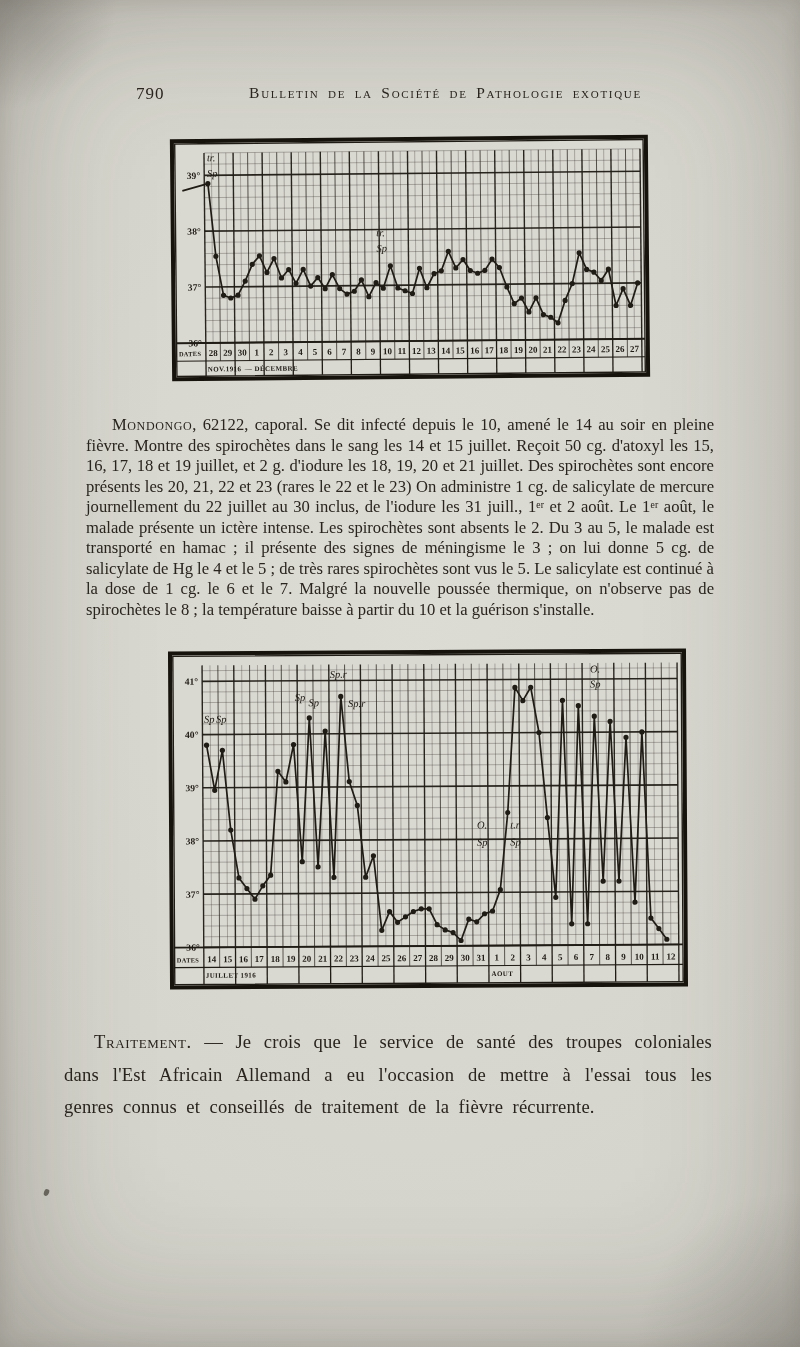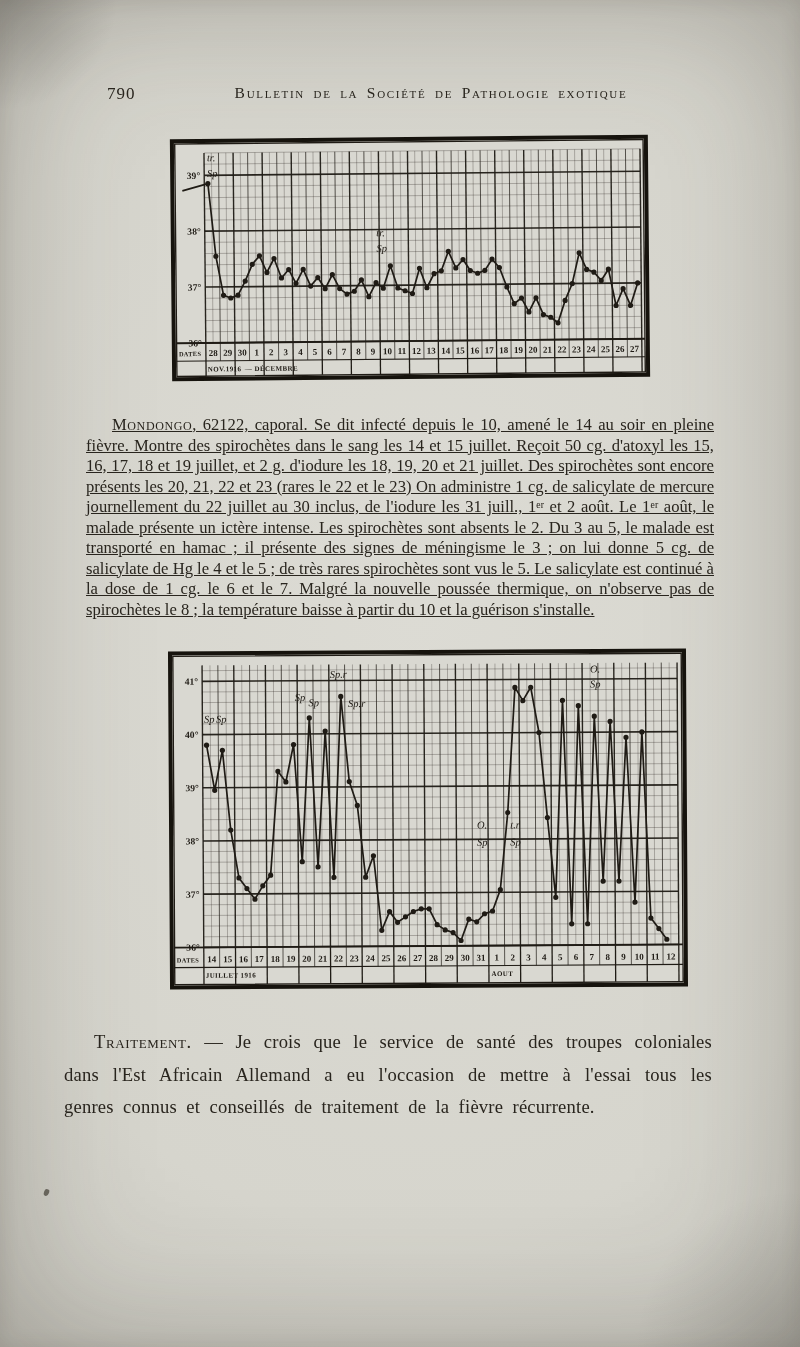--- a/index.html
+++ b/index.html
@@ -6,31 +6,31 @@
   body{
     width:800px;height:1347px;position:relative;overflow:hidden;
     font-family:"Liberation Serif",serif;color:#29251e;
     background:
       radial-gradient(circle at 1% 0%, rgba(20,18,14,.22), rgba(20,18,14,0) 7%),
       radial-gradient(circle at 99% 100%, rgba(20,18,14,.14), rgba(20,18,14,0) 10%),
       radial-gradient(ellipse 115% 85% at 52% 45%, #dcdbd4 0%, #d6d5cd 55%, #cac9c1 80%, #b4b3ab 100%);
   }
   .vignette{position:absolute;inset:0;pointer-events:none;
     box-shadow:inset 0 0 150px rgba(55,50,40,.30), inset 0 0 20px rgba(55,50,40,.12);}
-  .pagehead{padding-top:84px;position:relative;}
+  .pagehead{padding-top:84px;position:relative;margin-left:29px;}
   .pagenum{position:absolute;left:107px;top:84px;font-size:17px;letter-spacing:1px;}
   .journal{display:block;text-align:center;padding-left:62px;font-size:15.5px;
     font-variant:small-caps;letter-spacing:1.7px;word-spacing:3px;}
   figure{margin:0;padding:0;}
   .chartbox{border:4px solid #16130d;background:#d9d8d1;}
   #chart1-fig{width:470px;margin:35px 0 0 171px;transform:rotate(-0.55deg);}
   #chart2-fig{width:510px;margin:30px 0 0 169px;transform:rotate(-0.35deg);}
   svg{display:block;}
   p.case{margin:36px 86px 0 86px;font-size:16.6px;line-height:20.5px;
-    text-align:justify;text-indent:26px;text-decoration:underline;}
+    text-align:justify;text-indent:26px;}
   p.treat{margin:38px 58px 0 64px;width:648px;font-size:18.6px;line-height:32.5px;
     text-align:justify;text-indent:30px;word-spacing:4.5px;letter-spacing:.2px;}
   .sc{font-variant:small-caps;letter-spacing:.6px;}
   .speck{position:absolute;left:44px;top:1189px;width:5px;height:7px;background:#4a453c;
     border-radius:50% 40% 60% 50%;opacity:.75;transform:rotate(20deg);}
 </style>
 </head>
 <body>
 
 <div class="vignette"></div>

